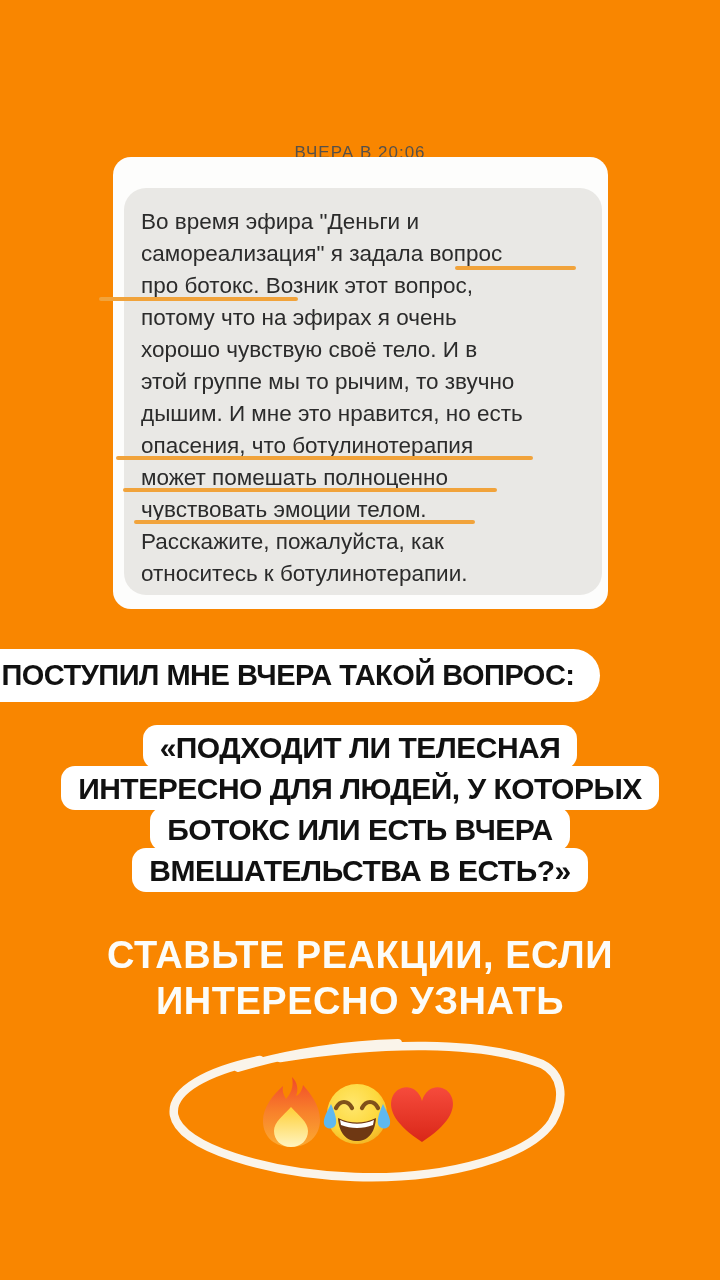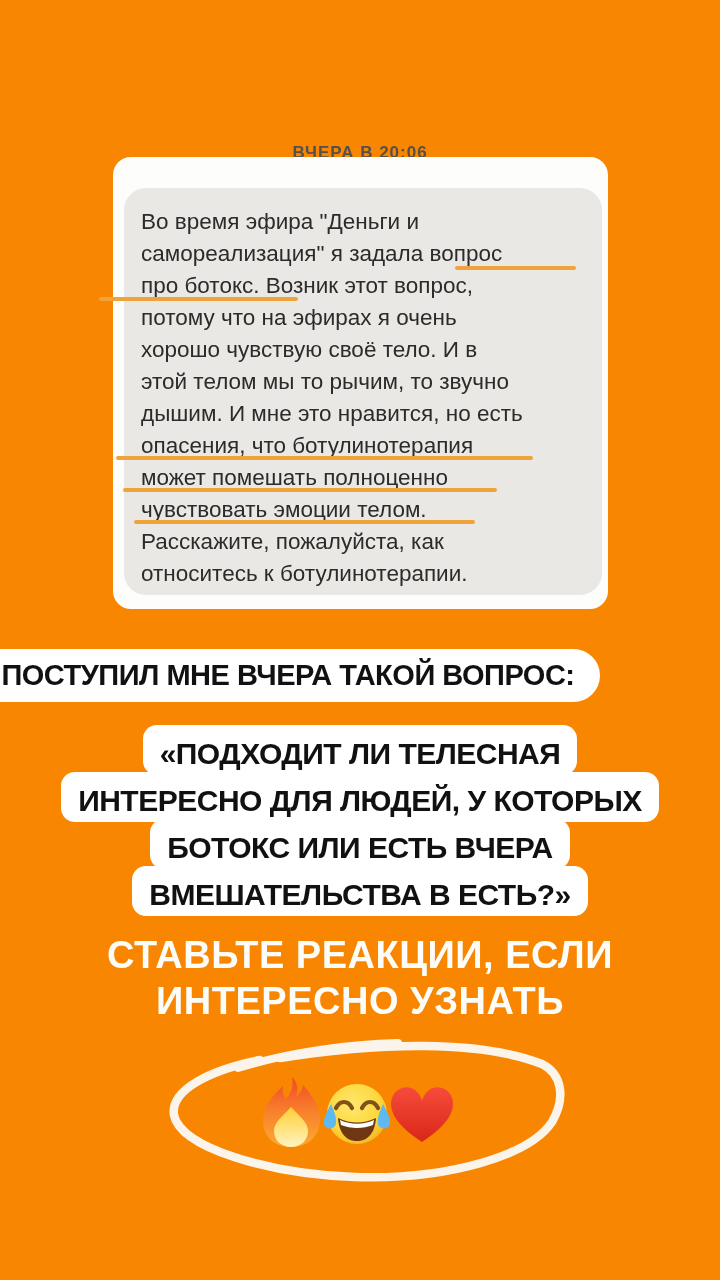--- a/index.html
+++ b/index.html
@@ -9,21 +9,21 @@
     background:var(--background,#F98600);
   }
 
   
   .ts-clip{
     position:absolute; left:250px; top:144px; width:220px; height:13px;
     overflow:hidden; text-align:center;
   }
   .ts-clip span{
     display:inline-block; margin-top:-7px;
-    font-size:17px; font-weight:bold; letter-spacing:1px;
+    font-size:17px; font-weight:normal; letter-spacing:1px;
     color:var(--timestamp-text,#55504A);
   }
 
   
   .card{
     position:absolute; left:113px; top:157px; width:495px; height:452px;
     background:var(--card-bg,#FDFDFC); border-radius:18px;
   }
   .bubble{
     position:absolute; left:11px; top:31px; width:478px; height:407px;
@@ -58,21 +58,21 @@
   }
 
   
   .quote{
     position:absolute; left:0; top:725px; width:720px;
     display:flex; flex-direction:column; align-items:center;
   }
   .qline{
     background:var(--pill-bg,#FFFFFF); color:var(--headline-text,#111111);
     font-weight:bold; font-size:30px; line-height:33px; letter-spacing:-0.5px;
-    padding:12px 17px 5px; margin-top:-3px; border-radius:14px; white-space:nowrap;
+    padding:6px 17px 5px; margin-top:-3px; border-radius:14px; white-space:nowrap;
   }
   .qline:first-child{margin-top:0;}
 
   
   .cta{
     position:absolute; left:0; top:932px; width:720px; text-align:center;
     color:var(--cta-text,#FCFCF8); font-weight:bold; font-size:38px;
     line-height:46px; letter-spacing:0.5px;
   }
 
@@ -87,21 +87,21 @@
     <span>ВЧЕРА В 20:06</span>
   </div>
 
   <div class="card">
     <div class="bubble">
       <div class="mline">Во время эфира "Деньги и</div>
       <div class="mline">самореализация" я задала вопрос</div>
       <div class="mline">про ботокс. Возник этот вопрос,</div>
       <div class="mline">потому что на эфирах я очень</div>
       <div class="mline">хорошо чувствую своё тело. И в</div>
-      <div class="mline">этой телом мы то рычим, то звучно</div>
+      <div class="mline">этой группе мы то рычим, то звучно</div>
       <div class="mline">дышим. И мне это нравится, но есть</div>
       <div class="mline">опасения, что ботулинотерапия</div>
       <div class="mline">может помешать полноценно</div>
       <div class="mline">чувствовать эмоции телом.</div>
       <div class="mline">Расскажите, пожалуйста, как</div>
       <div class="mline">относитесь к ботулинотерапии.</div>
     </div>
   </div>
 
   <div class="ul u1"></div>

